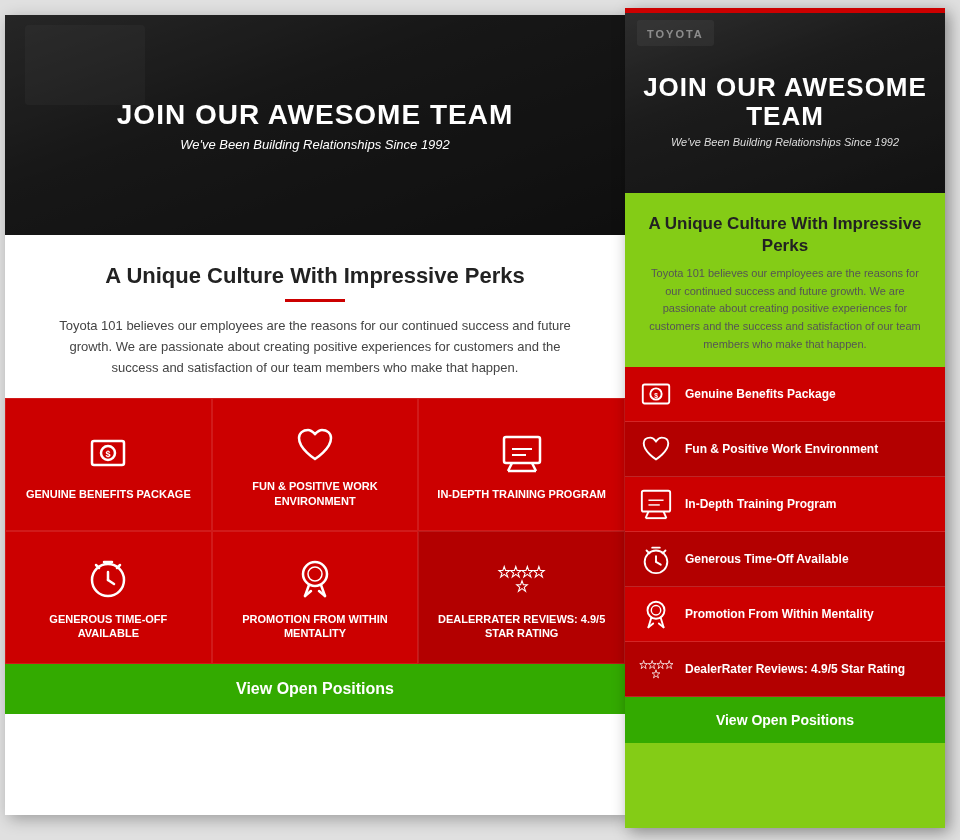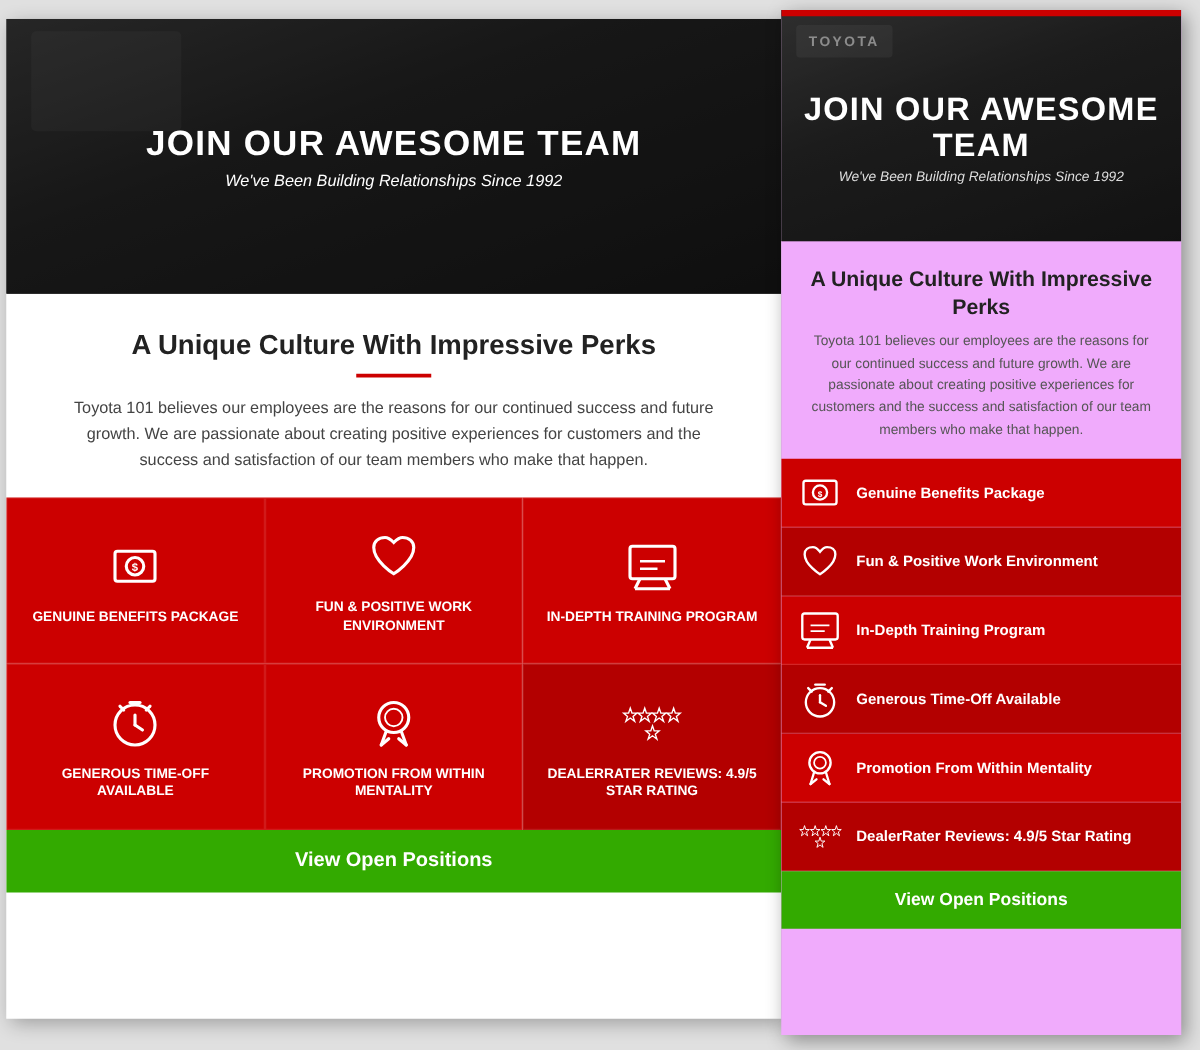--- a/index.html
+++ b/index.html
@@ -153,21 +153,21 @@
       font-weight: 700;
     }
 
     
     .card-front {
       position: absolute;
       top: 8px;
       left: 625px;
       width: 320px;
       height: 820px;
-      background: #f0abfc;
+      background: #84cc16;
       box-shadow: 4px 4px 15px rgba(0,0,0,0.4);
       z-index: 2;
       overflow: hidden;
     }
 
     .card-front .hero {
       position: relative;
       width: 100%;
       height: 185px;
       background: #222;

